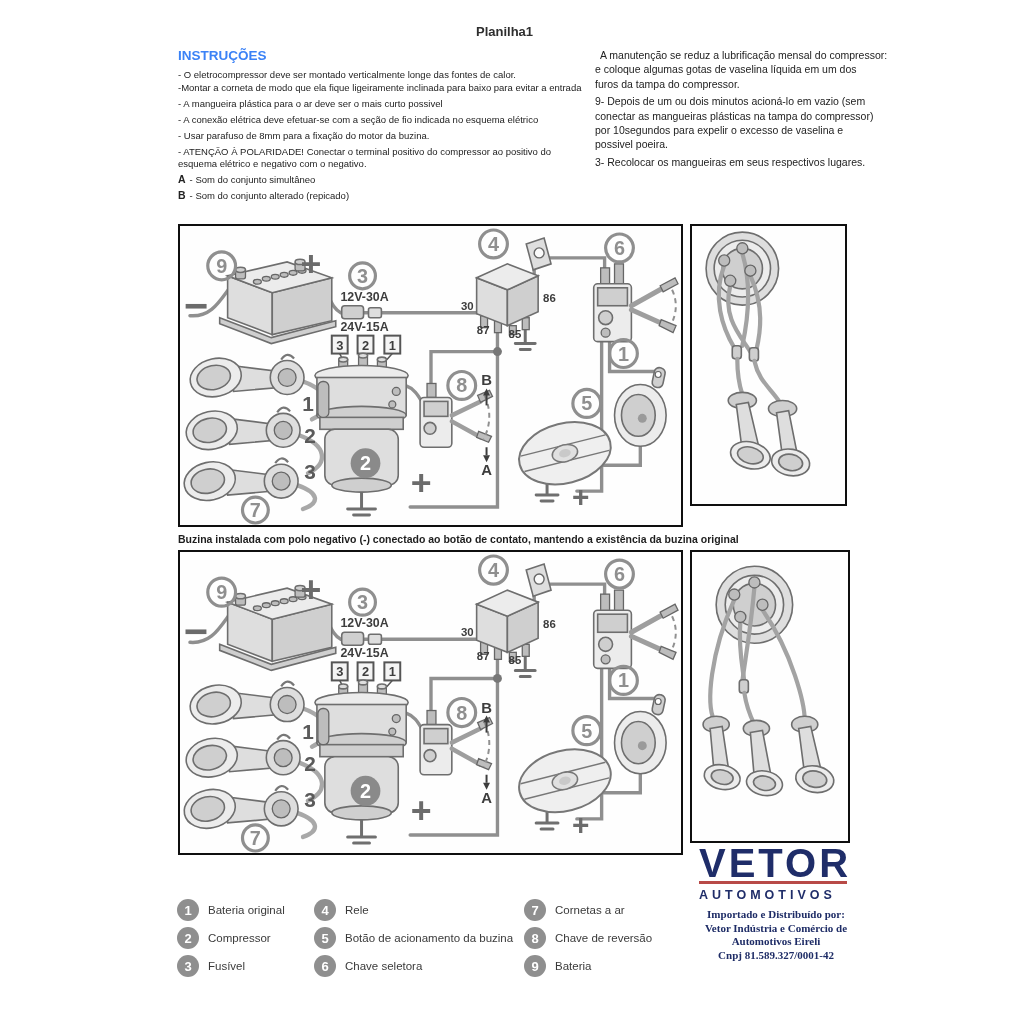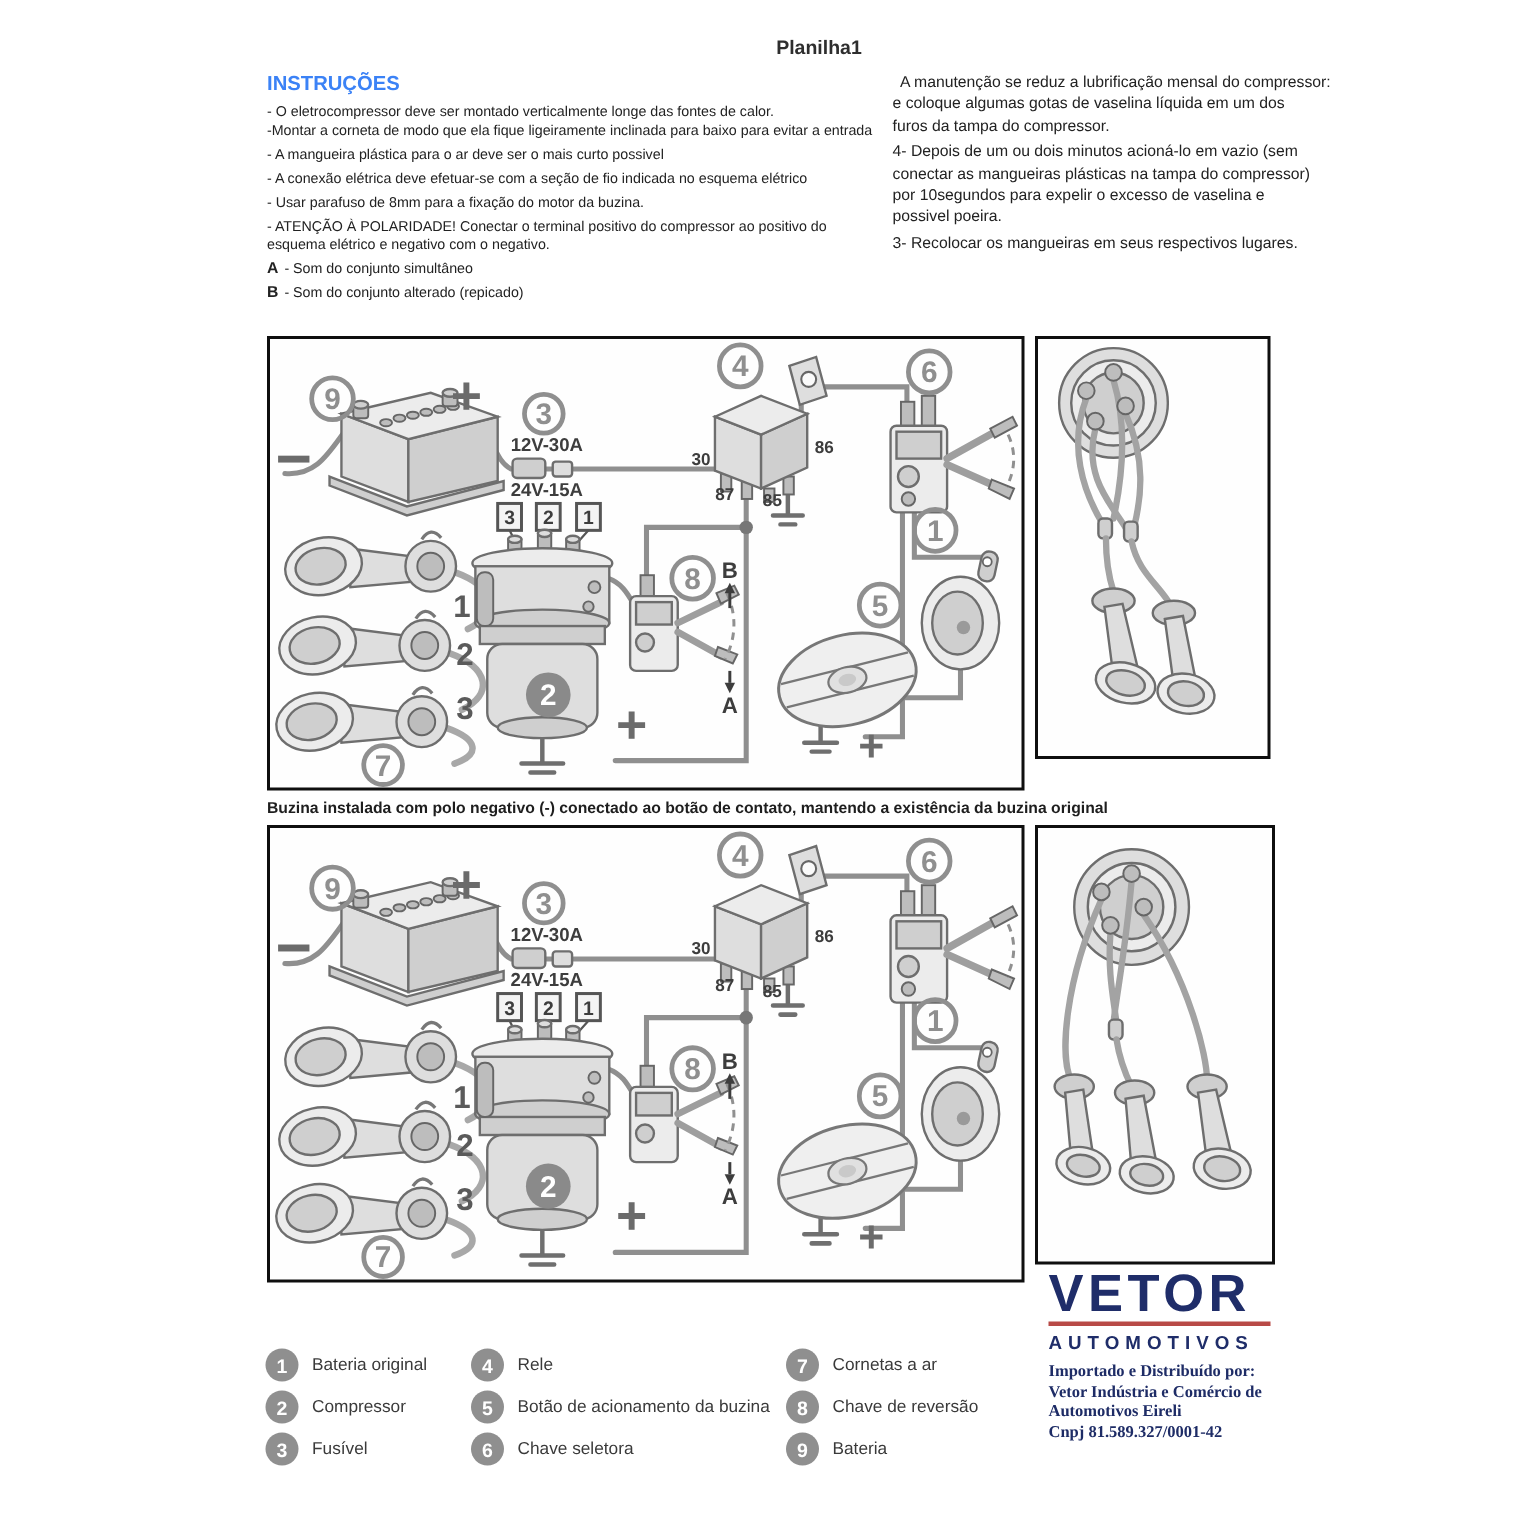--- a/index.html
+++ b/index.html
@@ -1,19 +1,19 @@
 <!DOCTYPE html>
 <html><head>
 <meta charset="utf-8">
 <style>
   html,body{margin:0;padding:0;background:#ffffff;}
   .page{position:relative;width:1024px;height:1024px;background:#ffffff;overflow:hidden;
         font-family:"Liberation Sans",sans-serif;color:#1c1c1c;}
 
-  .title{position:absolute;left:476px;top:24px;width:140px;text-align:center;
+  .title{position:absolute;left:476px;top:24px;width:140px;text-align:left;
          font-size:13px;font-weight:bold;color:#2e2e2e;}
 
   
   .instructions{position:absolute;left:178px;top:48px;width:430px;}
   .maintenance{position:absolute;left:595px;top:48px;width:300px;}
   .colhead{font-size:13.5px;font-weight:bold;margin:0 0 6px 0;color:#3b82f6;}
   .iln{margin:0;font-size:9.5px;line-height:12.9px;color:#222;}
   .mln{margin:0;font-size:10.5px;line-height:14.4px;color:#222;}
   .indent{padding-left:5px;}
   .gap{margin-top:3px;}
@@ -34,24 +34,24 @@
   
   .legend-col{position:absolute;top:899px;display:flex;flex-direction:column;gap:6px;}
   .lc1{left:177px;} .lc2{left:314px;} .lc3{left:524px;}
   .legend-item{display:flex;align-items:center;height:22px;}
   .lnum{display:inline-flex;align-items:center;justify-content:center;width:22px;height:22px;
         border-radius:50%;background:#8f8f8f;color:#ffffff;font-size:13px;font-weight:bold;flex:0 0 22px;}
   .llab{margin-left:9px;font-size:11.5px;color:#3a3a3a;white-space:nowrap;}
 
   
   .brand{position:absolute;left:699px;top:848px;width:176px;}
-  .brand-name{font-size:35px;line-height:30px;font-weight:bold;letter-spacing:3px;color:#1f2d69;}
+  .brand-name{font-size:40px;line-height:30px;font-weight:bold;letter-spacing:3px;color:#1f2d69;}
   .brand-rule{width:148px;height:3px;background:#b84a47;margin:3px 0 4px 0;}
   .brand-sub{font-size:12.5px;font-weight:bold;letter-spacing:4px;color:#1f2d69;}
-  .brand-lines{margin-top:6px;width:154px;
+  .brand-lines{margin-top:6px;width:154px;text-align:center;
                font-family:"Liberation Serif",serif;font-weight:bold;font-size:11px;
                line-height:13.5px;color:#1e2c66;}
 
   
   svg text{font-family:"Liberation Sans",sans-serif;}
   .wire{fill:none;stroke:#8f8f8f;stroke-width:3.4;stroke-linecap:round;}
   .tube{fill:none;stroke:#a8a8a8;stroke-width:4.4;stroke-linecap:round;}
   .tube2{fill:none;stroke:#a3a3a3;stroke-width:4.2;stroke-linecap:round;}
   .gnd{fill:none;stroke:#6f6f6f;stroke-width:3;stroke-linecap:round;}
   .f1{fill:#ececec;stroke:#6e6e6e;stroke-width:1.6;}
@@ -89,21 +89,21 @@
     <p class="iln gap">- ATENÇÃO À POLARIDADE! Conectar o terminal positivo do compressor ao positivo do</p>
     <p class="iln">esquema elétrico e negativo com o negativo.</p>
     <p class="iln abline"><b class="abk">A</b><span>- Som do conjunto simultâneo</span></p>
     <p class="iln abline"><b class="abk">B</b><span>- Som do conjunto alterado (repicado)</span></p>
   </section>
 
   <section class="maintenance">
     <p class="mln indent">A manutenção se reduz a lubrificação mensal do compressor:</p>
     <p class="mln">e coloque algumas gotas de vaselina líquida em um dos</p>
     <p class="mln">furos da tampa do compressor.</p>
-    <p class="mln gap">4- Depois de um ou dois minutos acioná-lo em vazio (sem</p>
+    <p class="mln gap">9- Depois de um ou dois minutos acioná-lo em vazio (sem</p>
     <p class="mln">conectar as mangueiras plásticas na tampa do compressor)</p>
     <p class="mln">por 10segundos para expelir o excesso de vaselina e</p>
     <p class="mln">possivel poeira.</p>
     <p class="mln gap">3- Recolocar os mangueiras em seus respectivos lugares.</p>
   </section>
 
 
   <div class="dbox d1">
     <svg viewBox="0 0 505 300" preserveAspectRatio="none">
         <use href="#wiring-schematic"></use>

